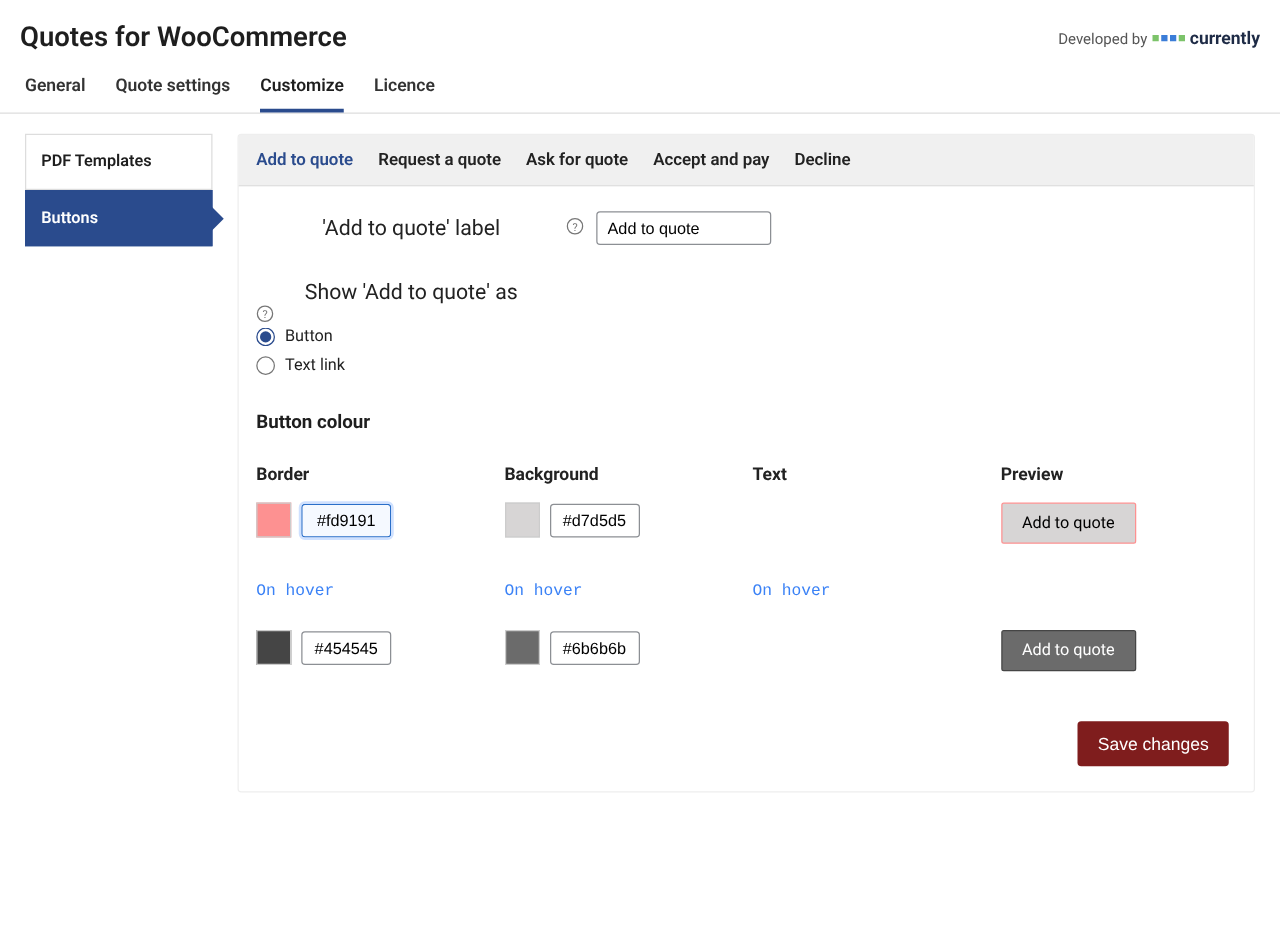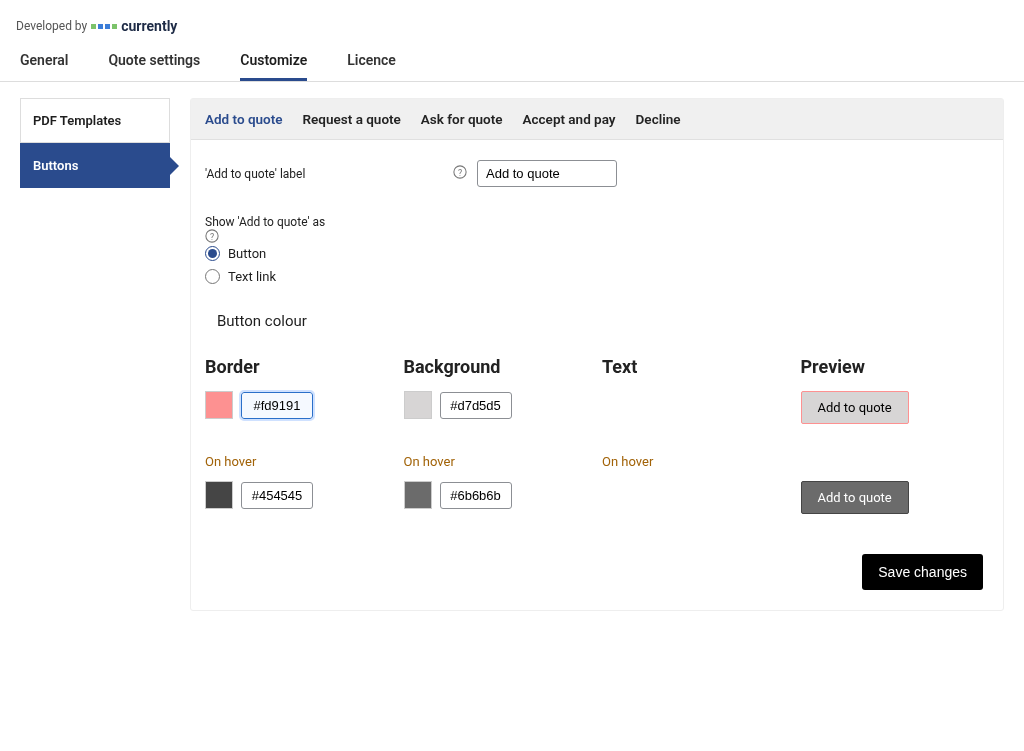--- a/index.html
+++ b/index.html
@@ -32,21 +32,21 @@
       gap: 2px;
     }
     .logo-dots span {
       width: 5px; height: 5px; display: inline-block;
     }
     .logo-text {
       font-weight: 700; font-size: 14px; color: #1e2b46;
     }
     .tabs {
       display: flex;
-      gap: 40px;
+      gap: 24px;
       padding: 14px 16px 0 20px;
       border-bottom: 1px solid #ddd;
     }
     .tab {
       padding-bottom: 10px;
       font-size: 14px;
       color: #333;
       cursor: pointer;
       border-bottom: 3px solid transparent;
       font-weight: 600;
@@ -113,22 +113,23 @@
     .form {
       padding: 20px 14px 0 14px;
     }
     .row {
       display: flex;
       align-items: center;
       margin-bottom: 28px;
     }
     .row-label {
       width: 248px;
-      font-size: 12px;
+      font-size: 17px;
       color: #222;
+      text-align: center;
     }
     .help {
       width: 24px;
       color: #888;
       font-size: 13px;
     }
     .ctrl { flex: 1; }
     input[type="text"].textfield {
       border: 1px solid #8c8f94;
       border-radius: 3px;
@@ -138,62 +139,63 @@
       background: #fff;
     }
     .radio-line, .check-line {
       display: flex; align-items: center; gap: 8px; margin-bottom: 8px;
     }
     .radio-line:last-child { margin-bottom: 0; }
     input[type="radio"], input[type="checkbox"] {
       width: 15px; height: 15px; accent-color: #2a4b8d; cursor: pointer;
     }
     .section-title {
-      font-size: 15px; font-weight: 400; margin: 10px 0 26px 12px;
+      font-size: 15px; font-weight: 700; margin: 10px 0 26px 0;
     }
     .color-grid {
       display: grid;
       grid-template-columns: repeat(4, 1fr);
       column-gap: 10px;
       row-gap: 28px;
       padding: 0 14px;
     }
     .col-head {
-      font-size: 18px; font-weight: 700; color: #222; margin-bottom: 14px;
+      font-size: 14px; font-weight: 700; color: #222; margin-bottom: 14px;
     }
     .color-row {
       display: flex; align-items: center; gap: 8px;
     }
     .swatch {
       width: 28px; height: 28px; border: 1px solid #ccc;
     }
     .color-input {
       border: 1px solid #8c8f94; border-radius: 3px; padding: 5px 8px; font-size: 13px; width: 72px; text-align: center;
     }
     .color-input.sel {
       border-color: #2a6fc9; outline: 2px solid #cfe1ff; background: #f5f9ff;
     }
     .subhead {
-      font-size: 13px; color: #a16207; margin-bottom: 12px; margin-top: 2px;
+      font-size: 13px; color: #3b82f6; margin-bottom: 24px; margin-top: 2px; font-family: Liberation Mono, monospace;
     }
     .preview-btn {
       display: inline-flex; align-items: center; justify-content: center;
       padding: 8px 16px; border-radius: 2px; font-size: 13px; border: 1px solid;
     }
     .footer {
       display: flex; justify-content: flex-end; padding: 40px 20px 0 0;
     }
     .save-btn {
-      background: #000000; color: #fff; border: none; padding: 10px 16px; border-radius: 3px; font-size: 14px; cursor: pointer; font-weight: 500;
+      background: #7f1d1d; color: #fff; border: none; padding: 10px 16px; border-radius: 3px; font-size: 14px; cursor: pointer; font-weight: 500;
     }
   </style>
 </head>
 <body>
 
 <div class="header">
+  <h1>Quotes for WooCommerce</h1>
   <div class="developed">
     <span>Developed by</span>
     <span class="logo-dots">
       <span style="background:#7cc36a"></span>
       <span style="background:#3b7dd8"></span>
       <span style="background:#3b7dd8"></span>
       <span style="background:#7cc36a"></span>
     </span>
     <span class="logo-text">currently</span>
   </div>

